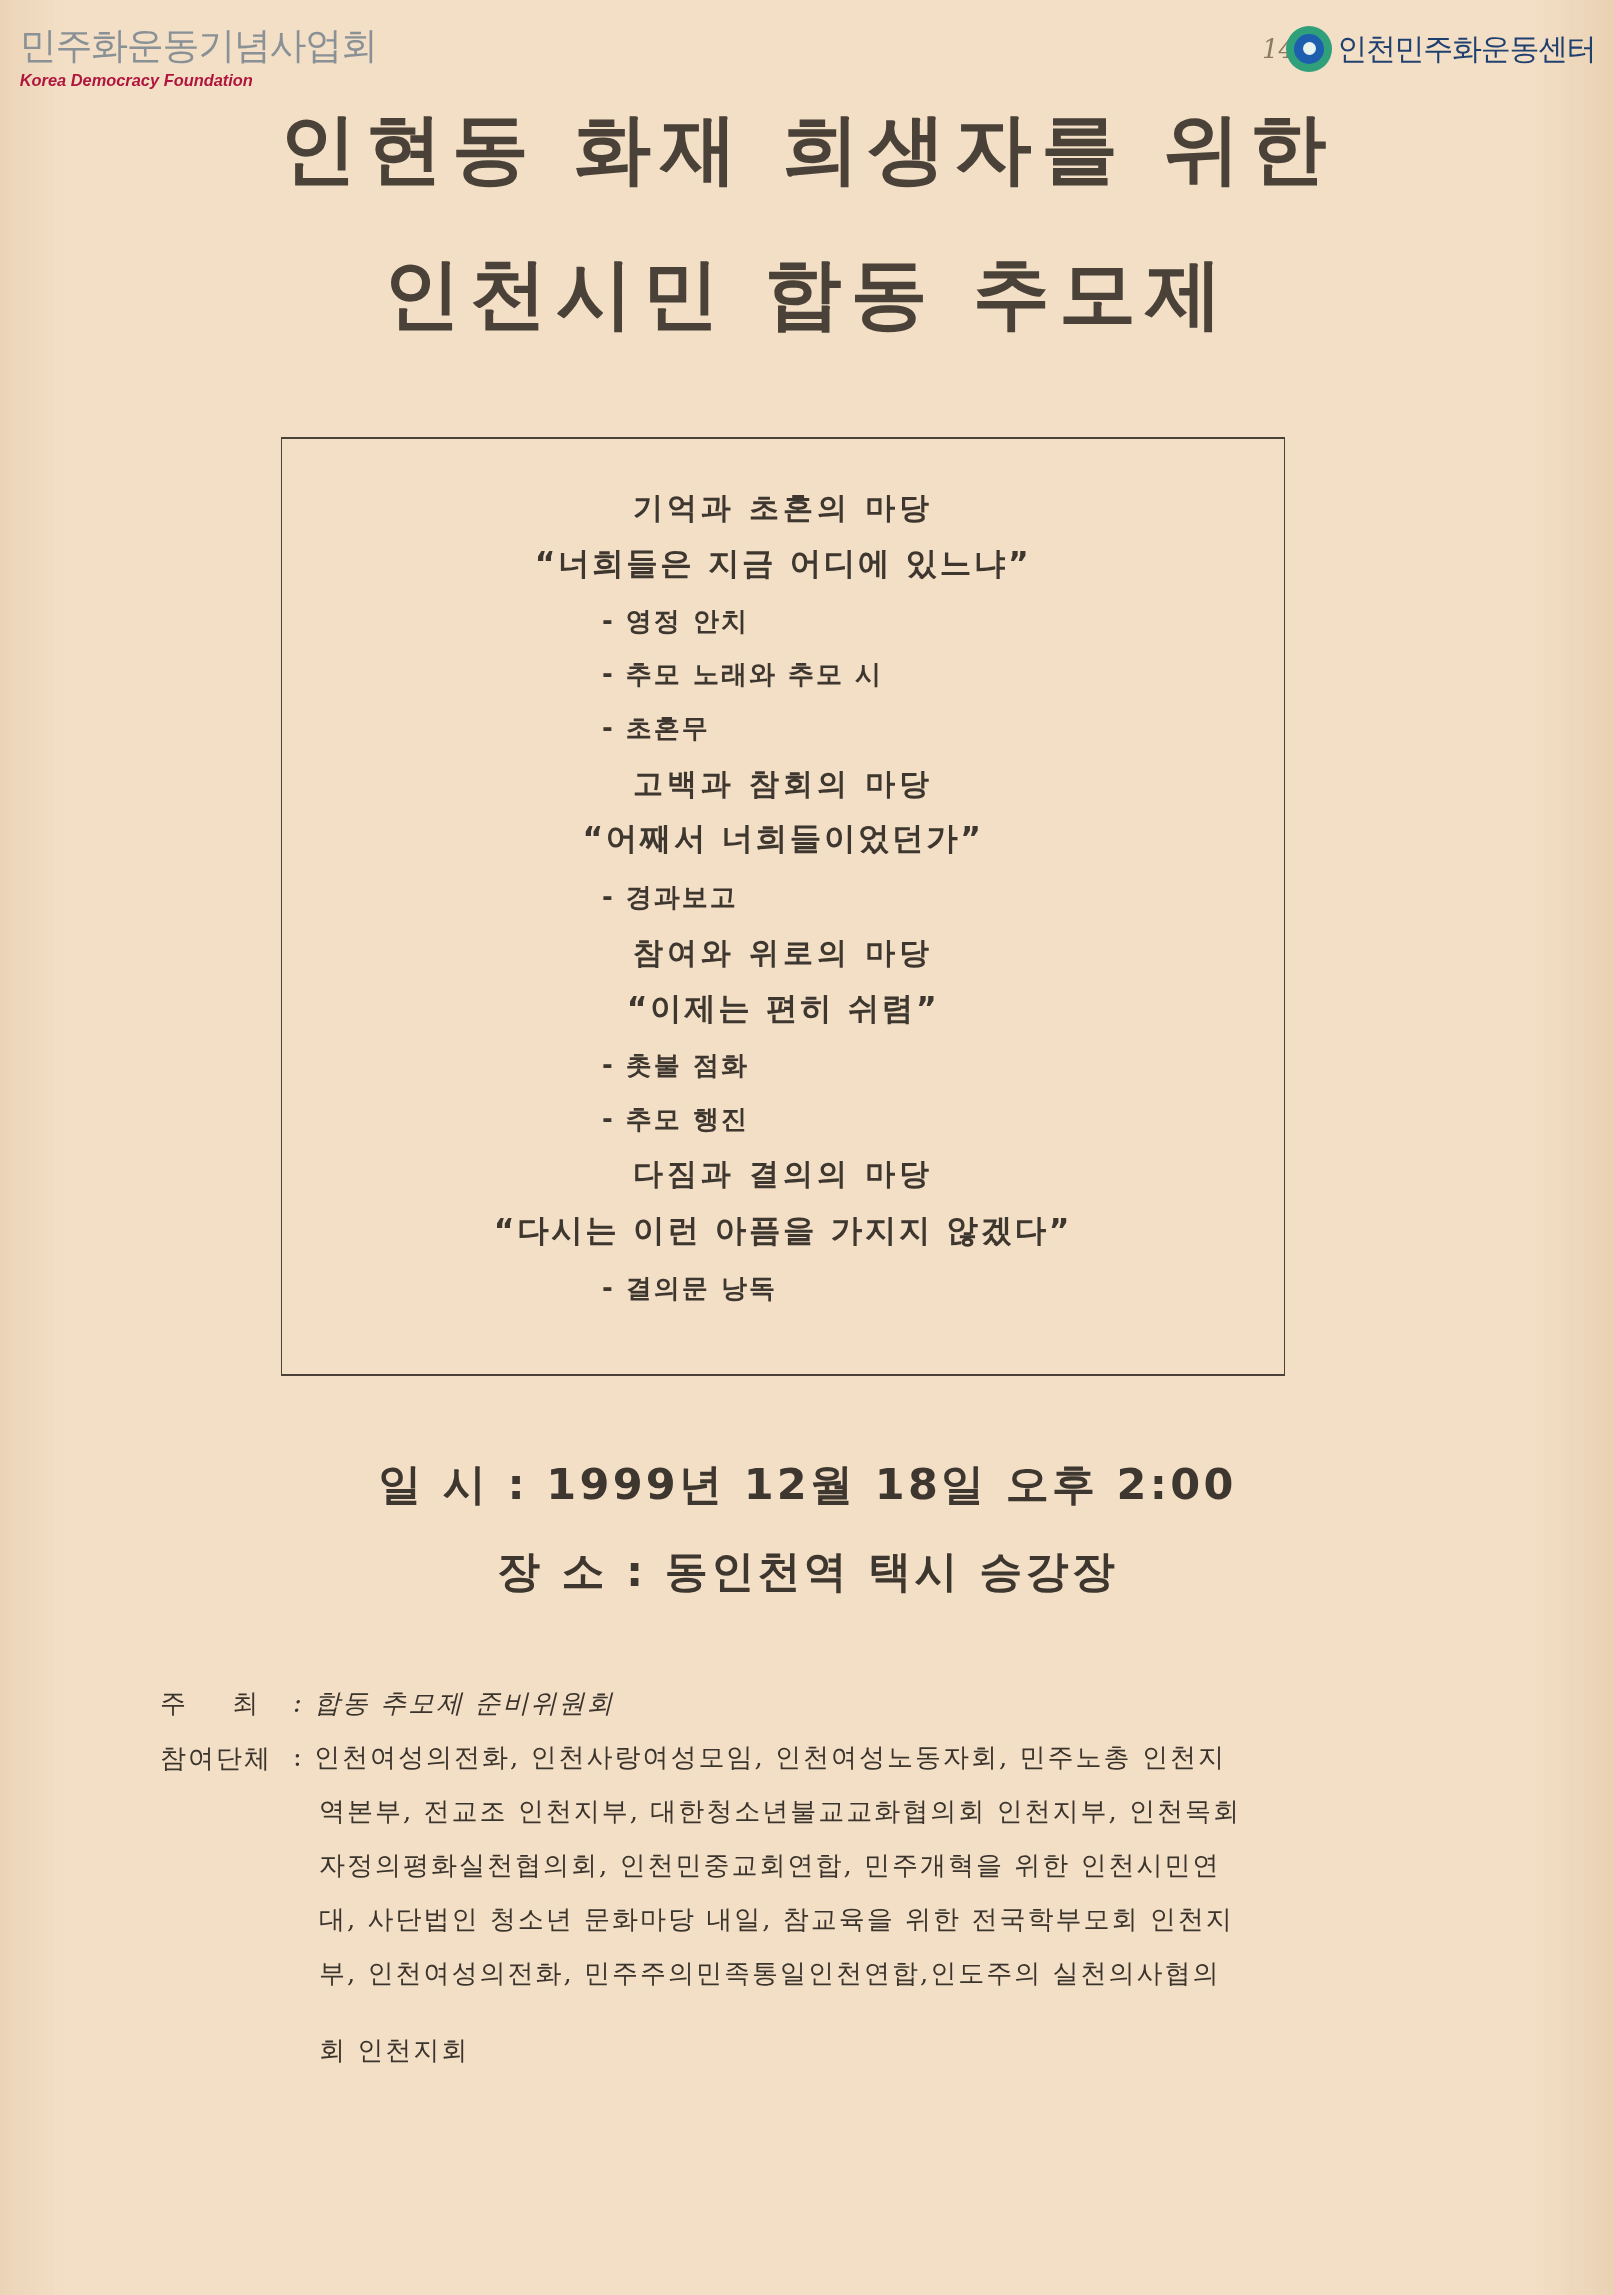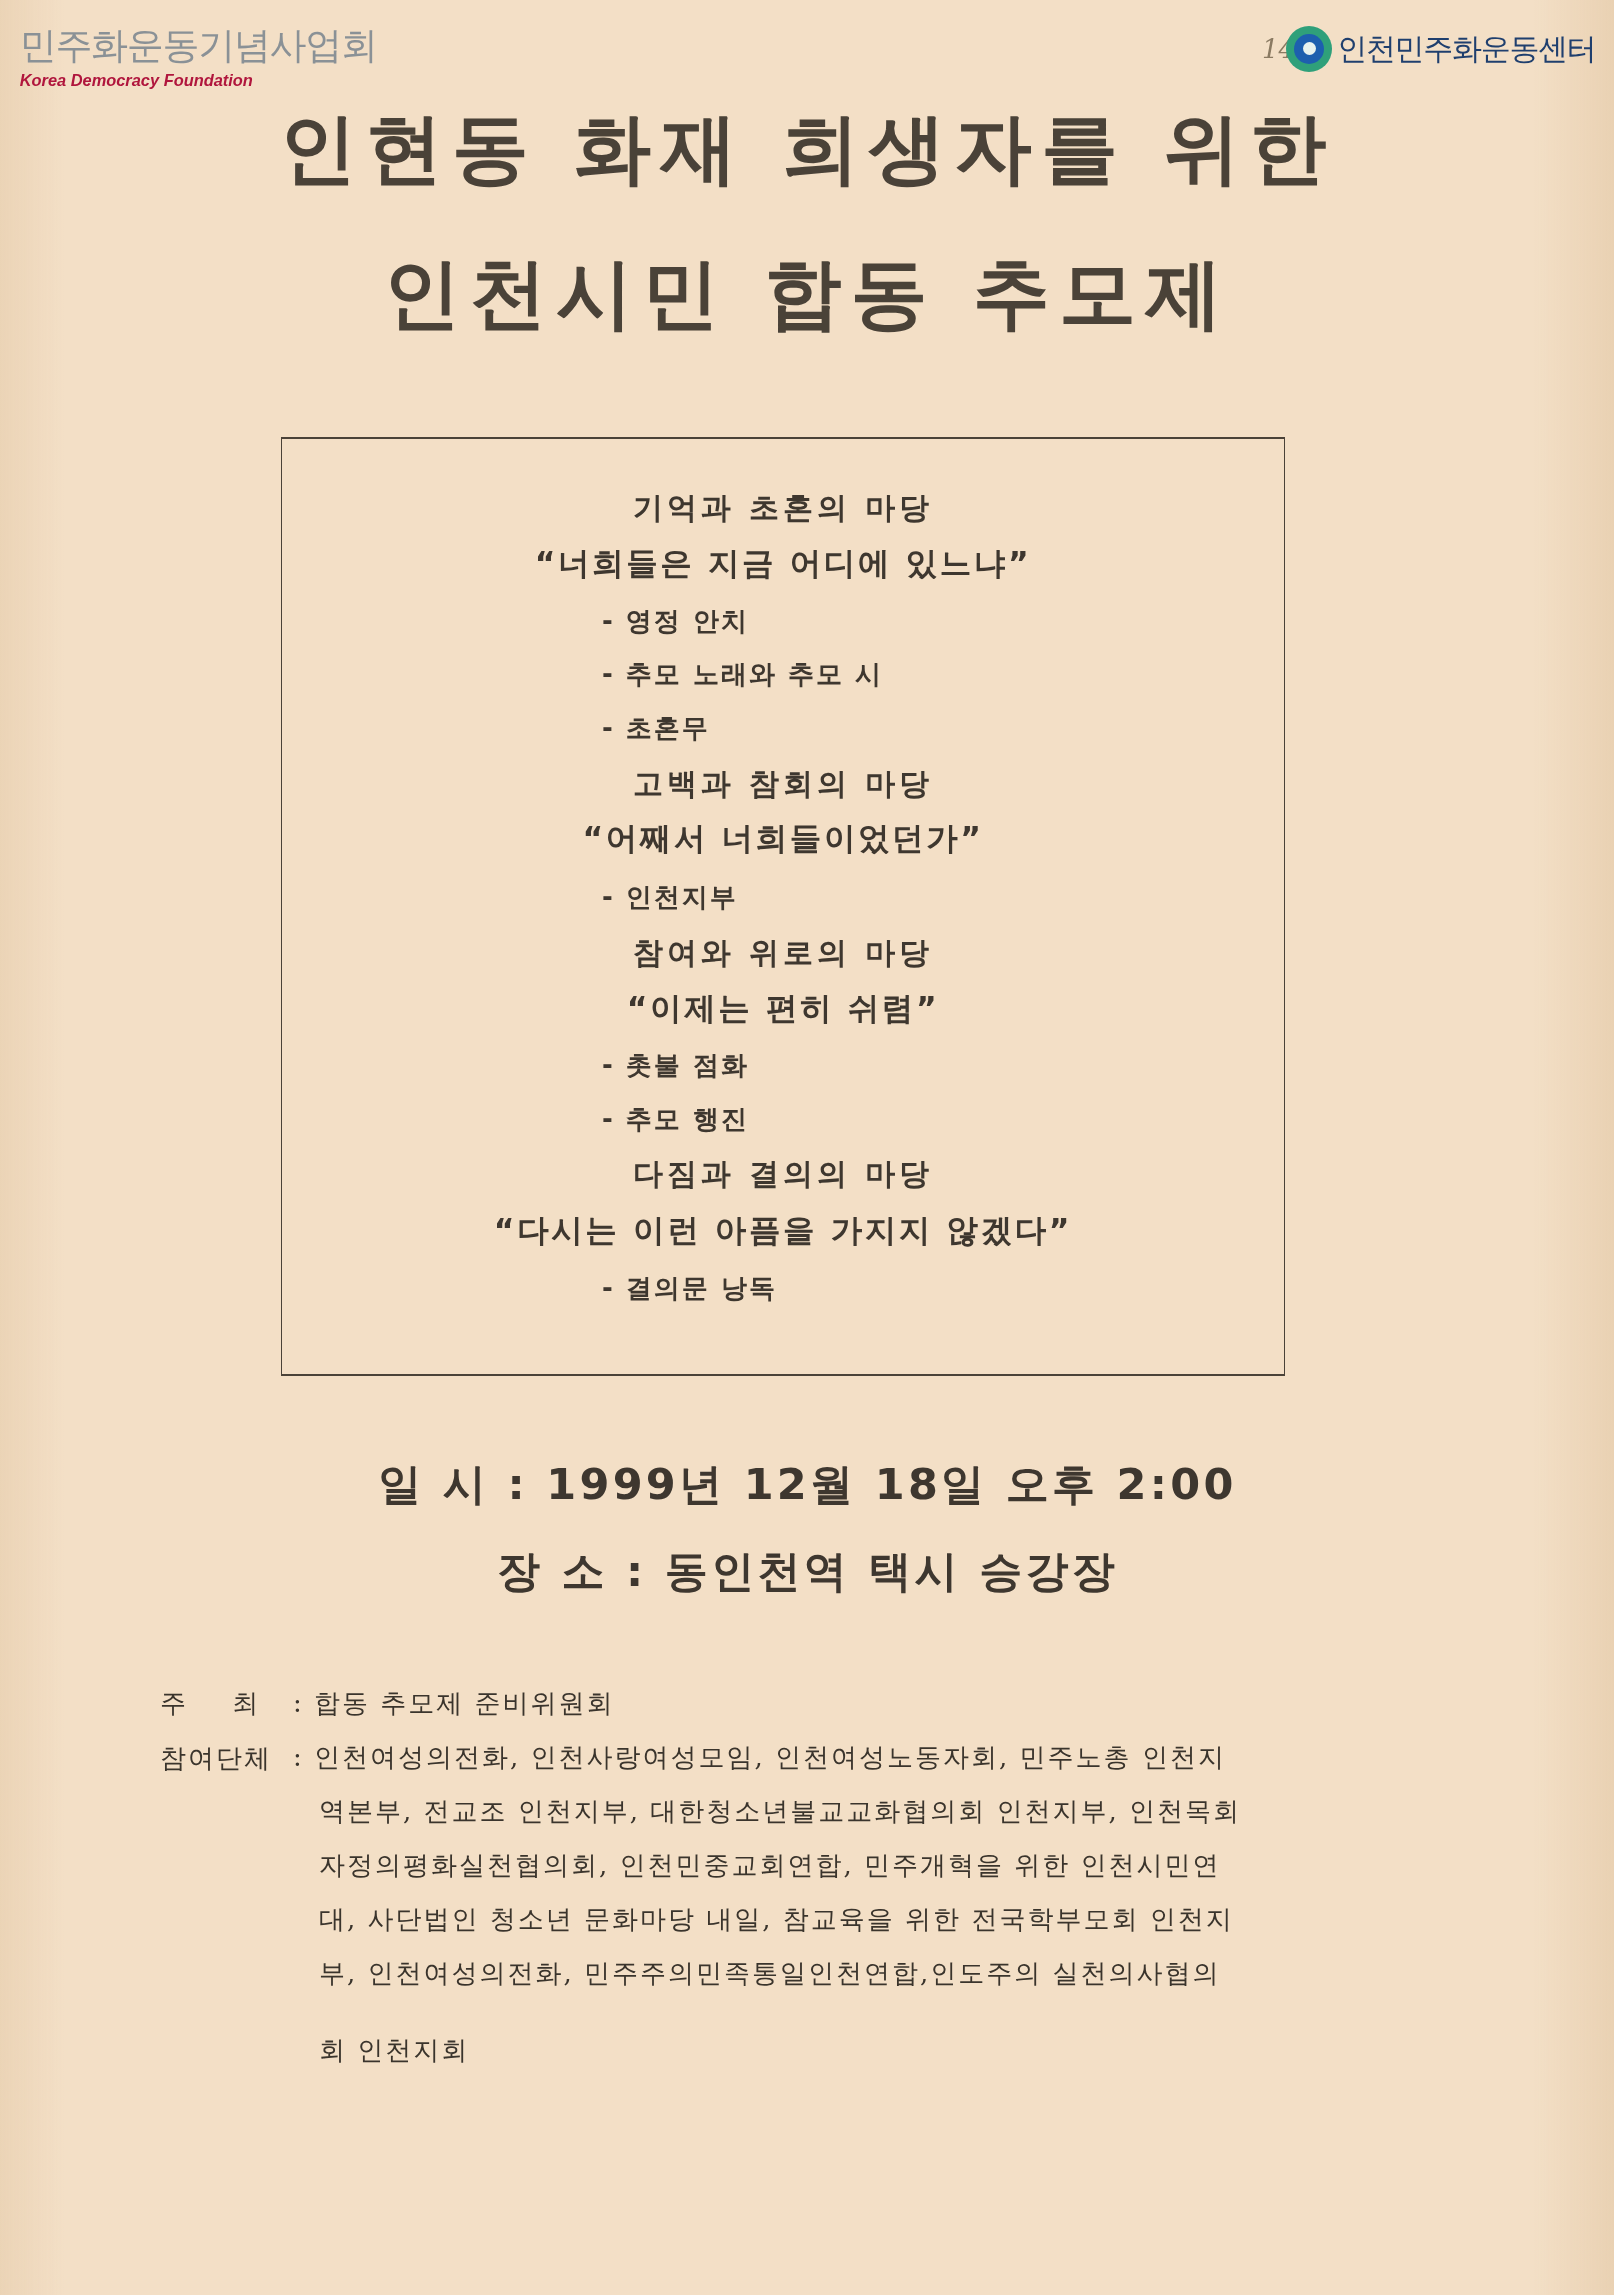--- a/index.html
+++ b/index.html
@@ -31,21 +31,21 @@
     .sec-title { left: 0; width: 100%; text-align: center; font-size: 30px; letter-spacing: 3.9px; }
     .quote { left: 0; width: 100%; text-align: center; font-size: 31.5px; letter-spacing: 2.6px; }
     .item { left: 320px; font-size: 26px; letter-spacing: 2px; }
     
     .when { left: 0; width: 1615px; text-align: center; font-family: "DejaVu Sans", sans-serif; font-weight: bold; font-size: 43px; color: #3e372f; letter-spacing: 3.3px; }
     #date-line { top: 1456px; }
     #place-line { top: 1543px; }
     
     .foot { font-family: "DejaVu Serif", serif; font-size: 26px; color: #3a342c; letter-spacing: 2px; }
     #host-label { left: 160px; top: 1686px; word-spacing: 34px; }
-    #host-value { left: 293px; top: 1686px; }
+    #host-value { left: 293px; top: 1686px; font-style: italic; }
     #part-label { left: 160px; top: 1741px; }
     #part-lines { left: 293px; top: 1741px; width: 1155px; }
     .pline { height: 54px; line-height: 33px; white-space: nowrap; }
     .pline.last { margin-top: 23px; }
   </style>
 </head>
 <body>
 
 <div id="kdf-logo" class="abs">
   <div id="kdf-ko">민주화운동기념사업회</div>
@@ -65,21 +65,21 @@
 
 <div id="program-box" class="abs">
   <div class="prog sec-title" style="top:49px">기억과 초혼의 마당</div>
   <div class="prog quote" style="top:104px">“너희들은 지금 어디에 있느냐”</div>
   <div class="prog item" style="top:165px">- 영정 안치</div>
   <div class="prog item" style="top:218px">- 추모 노래와 추모 시</div>
   <div class="prog item" style="top:272px">- 초혼무</div>
 
   <div class="prog sec-title" style="top:325px">고백과 참회의 마당</div>
   <div class="prog quote" style="top:379px">“어째서 너희들이었던가”</div>
-  <div class="prog item" style="top:441px">- 인천지부</div>
+  <div class="prog item" style="top:441px">- 경과보고</div>
 
   <div class="prog sec-title" style="top:494px">참여와 위로의 마당</div>
   <div class="prog quote" style="top:549px">“이제는 편히 쉬렴”</div>
   <div class="prog item" style="top:609px">- 촛불 점화</div>
   <div class="prog item" style="top:663px">- 추모 행진</div>
 
   <div class="prog sec-title" style="top:715px">다짐과 결의의 마당</div>
   <div class="prog quote" style="top:771px">“다시는 이런 아픔을 가지지 않겠다”</div>
   <div class="prog item" style="top:832px">- 결의문 낭독</div>
 </div>

